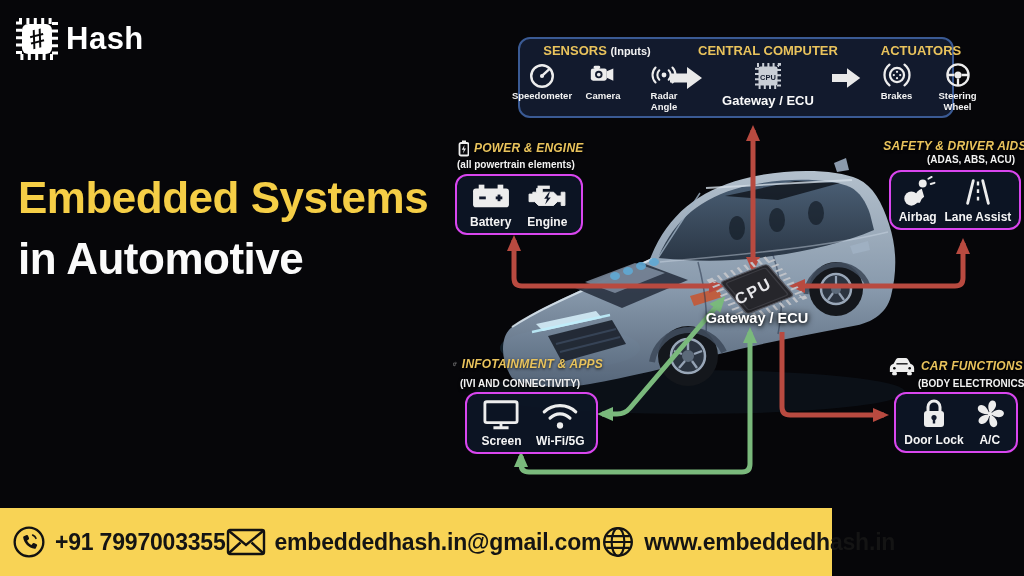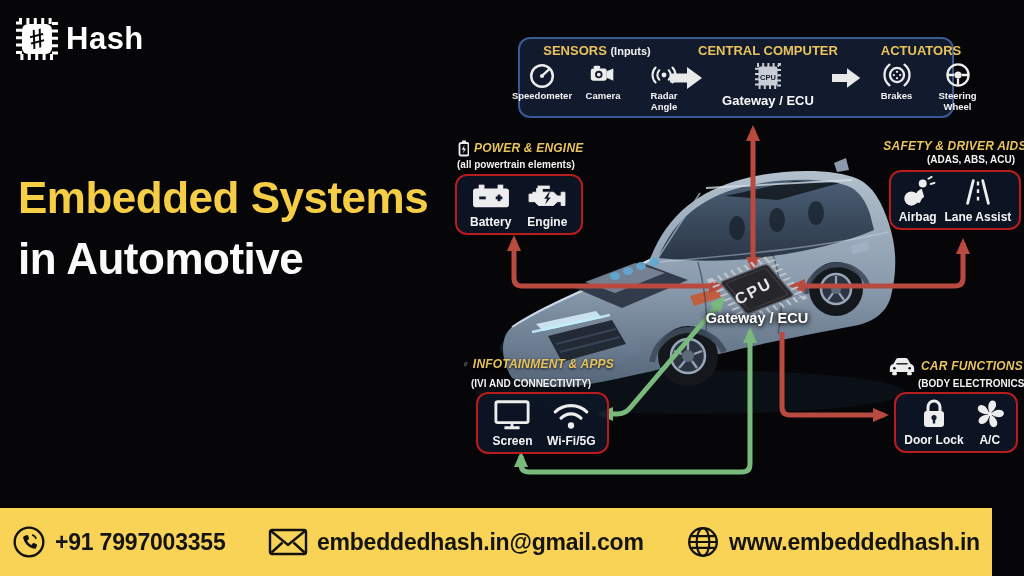--- a/index.html
+++ b/index.html
@@ -36,49 +36,49 @@
   .plabel.wrap{white-space:normal;width:46px;}
   .parrow{flex:none;margin-top:24px;}
   .pchip{margin-top:1px;}
   .pcaption{font-size:13px;font-weight:700;color:#fafafa;white-space:nowrap;line-height:1;margin-top:1px;}
 
   
   .grp{position:absolute;z-index:3;}
   .ghead{display:flex;align-items:center;gap:5px;white-space:nowrap;line-height:1;font-style:italic;}
   .gtitle{font-size:12px;font-weight:700;color:#E9C35C;letter-spacing:.2px;text-shadow:0 1px 3px rgba(0,0,0,.85);}
   .gsub{font-size:10px;font-weight:700;color:#f2f2f2;white-space:nowrap;line-height:1;text-shadow:0 1px 3px rgba(0,0,0,.85);}
-  .gbox{background:rgba(13,21,38,.93);border:2px solid #b91c1c;border-radius:12px;display:flex;
+  .gbox{background:rgba(13,21,38,.93);border:2px solid #d946ef;border-radius:12px;display:flex;
         align-items:stretch;justify-content:space-evenly;box-sizing:border-box;}
   .gcell{display:flex;flex-direction:column;align-items:center;justify-content:flex-end;padding-bottom:5px;}
   .gicon{display:flex;align-items:center;justify-content:center;flex:1;}
   .glabel{font-size:12px;font-weight:700;color:#f5f5f5;white-space:nowrap;line-height:1;}
 
   #grp-power{left:455px;top:139px;width:130px;}
   #grp-power .gsub{margin-left:2px;margin-top:3px;}
   #grp-power .gbox{margin-top:4px;width:128px;height:61px;}
 
   #grp-safety{left:886px;top:140px;width:138px;display:flex;flex-direction:column;align-items:center;}
   #grp-safety .gsub{margin-top:3px;padding-left:32px;}
   #grp-safety .gbox{margin-top:5px;width:132px;height:60px;align-self:flex-start;margin-left:3px;}
 
-  #grp-info{left:464px;top:351px;width:150px;}
+  #grp-info{left:453px;top:351px;width:150px;}
   #grp-info .gsub{margin-left:7px;margin-top:2px;}
   #grp-info .gbox{margin-top:3px;margin-left:12px;width:133px;height:62px;}
 
   #grp-carfn{left:888px;top:354px;width:136px;}
   #grp-carfn .gsub{margin-left:30px;margin-top:2px;}
   #grp-carfn .gbox{margin-top:3px;margin-left:6px;width:124px;height:61px;}
 
   
   .hub-caption{position:absolute;left:705px;top:310px;width:104px;text-align:center;font-size:14.5px;
                font-weight:700;color:#ffffff;white-space:nowrap;z-index:4;
                text-shadow:0 1px 4px #000,0 0 7px rgba(0,0,0,.9);}
 
   
-  .footer{position:absolute;left:0;top:508px;width:992px;height:68px;background:#F8D355;display:flex;
+  .footer{position:absolute;left:0;top:508px;width:832px;height:68px;background:#F8D355;display:flex;
           align-items:center;justify-content:space-between;padding:0 12px;box-sizing:border-box;z-index:6;}
   .fitem{display:flex;align-items:center;gap:9px;}
   .ftext{font-size:23px;font-weight:800;color:#141414;letter-spacing:-.2px;white-space:nowrap;}
 </style>
 </head>
 <body>
 
 <div class="stage">
 
   <svg class="layer car-art" viewBox="0 0 1024 576">

